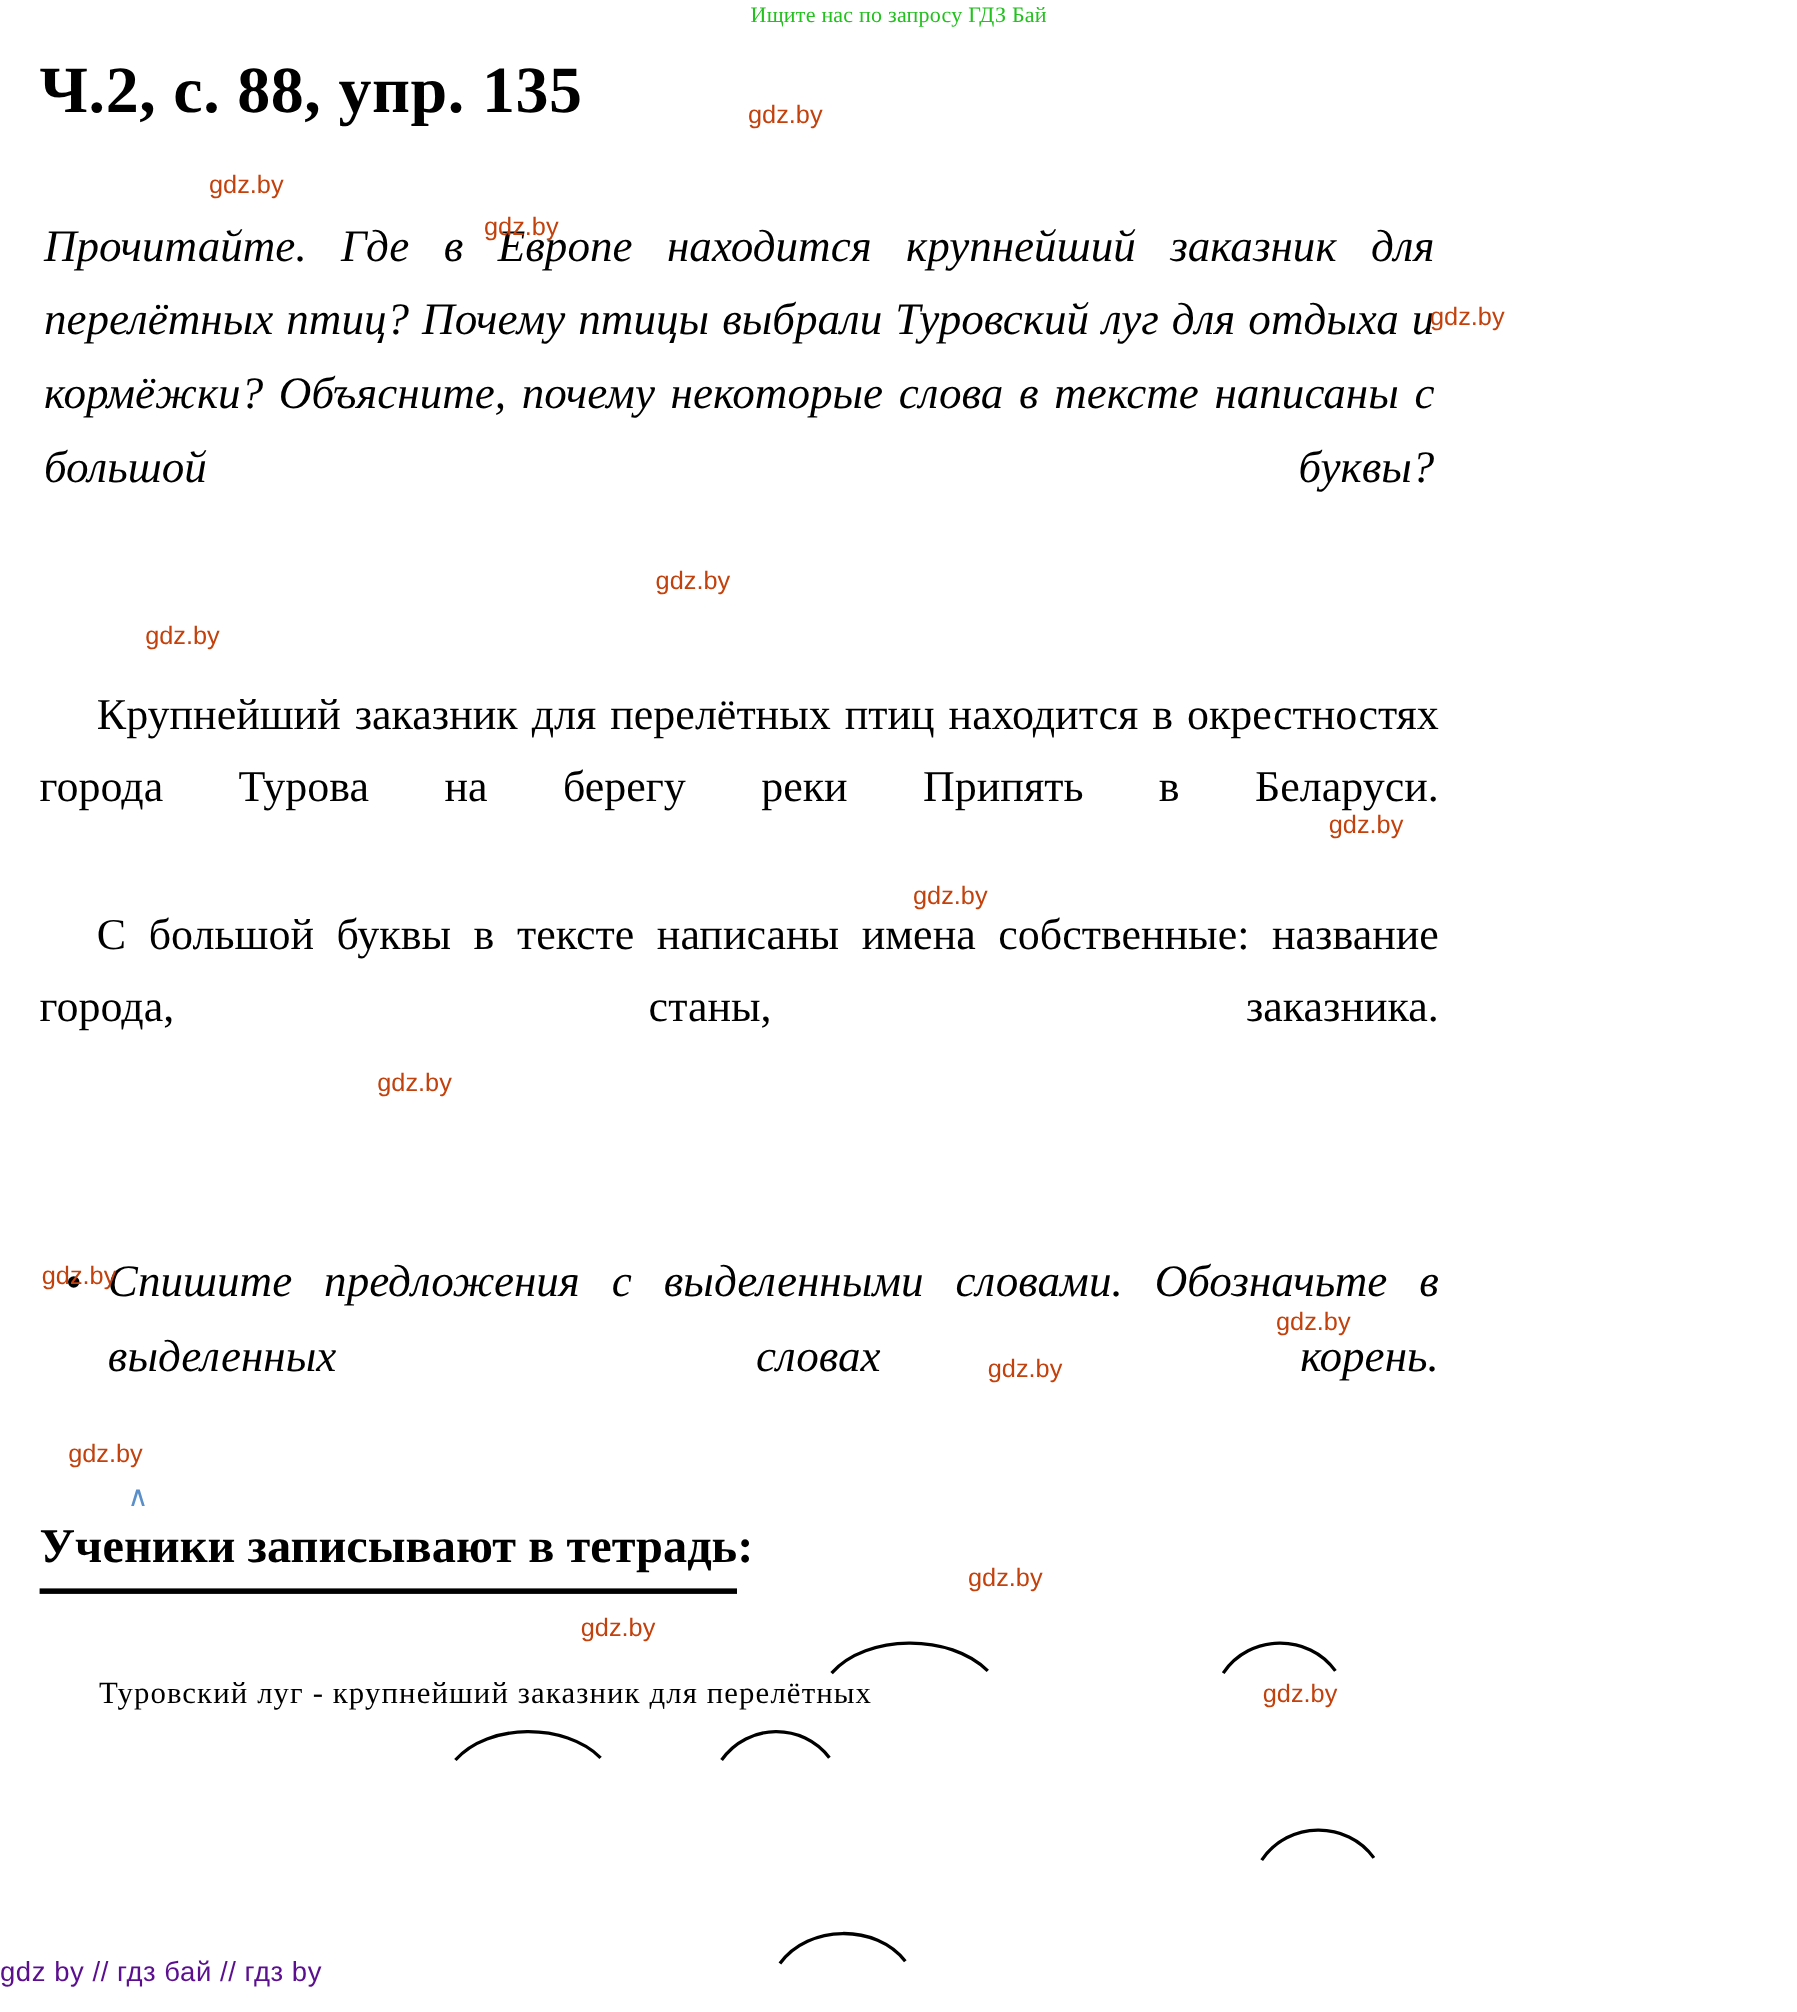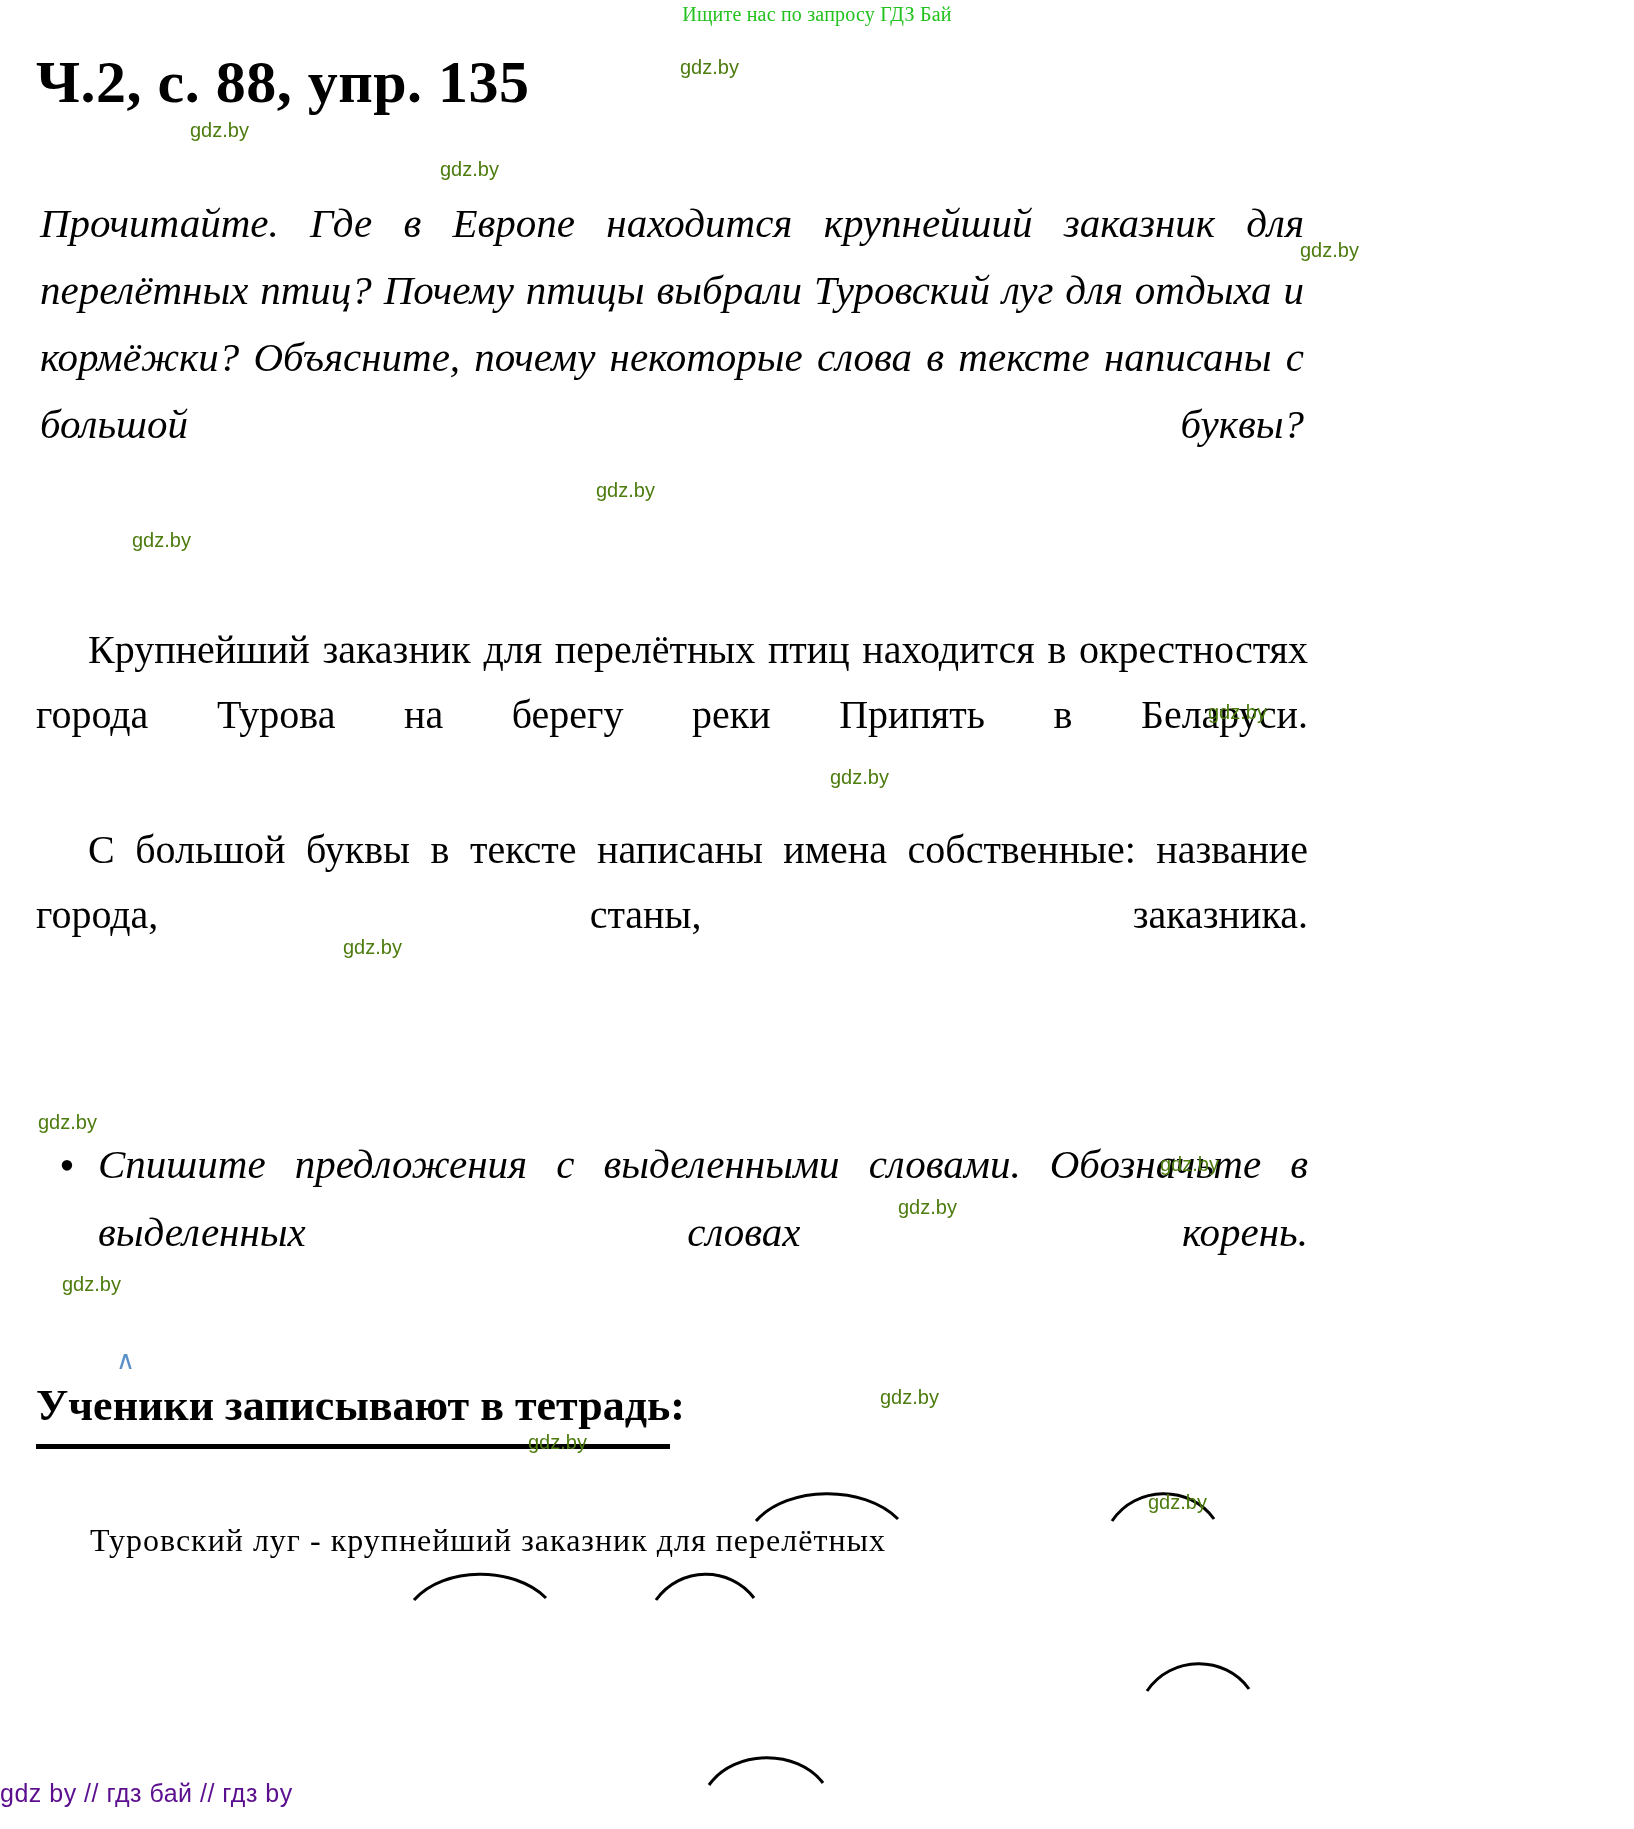--- a/index.html
+++ b/index.html
@@ -141,40 +141,41 @@
     font-size: 26px;
     line-height: 26px;
     font-weight: normal;
   }
 
   
   .copied {
     position: absolute;
     left: 90px;
     top: 1512px;
-    font-size: 32px;
+    font-size: 28px;
     line-height: 56px;
     white-space: nowrap;
     letter-spacing: 1px;
   }
 
   
   .arc {
     position: absolute;
     pointer-events: none;
   }
 
   
   .wm {
     position: absolute;
     font-family: "Liberation Sans", "DejaVu Sans", sans-serif;
-    font-size: 20px;
+    font-size: 23px;
     line-height: 25px;
-    color: #4d7c0f;
-    white-space: nowrap;
+    color: #c2410c;
+    white-space: nowrap;
+    margin-top: 37px;
   }
 
   
   .footer {
     position: absolute;
     left: 0;
     top: 1778px;
     width: 1346px;
     text-align: left;
     font-family: "Liberation Sans", "DejaVu Sans", sans-serif;

